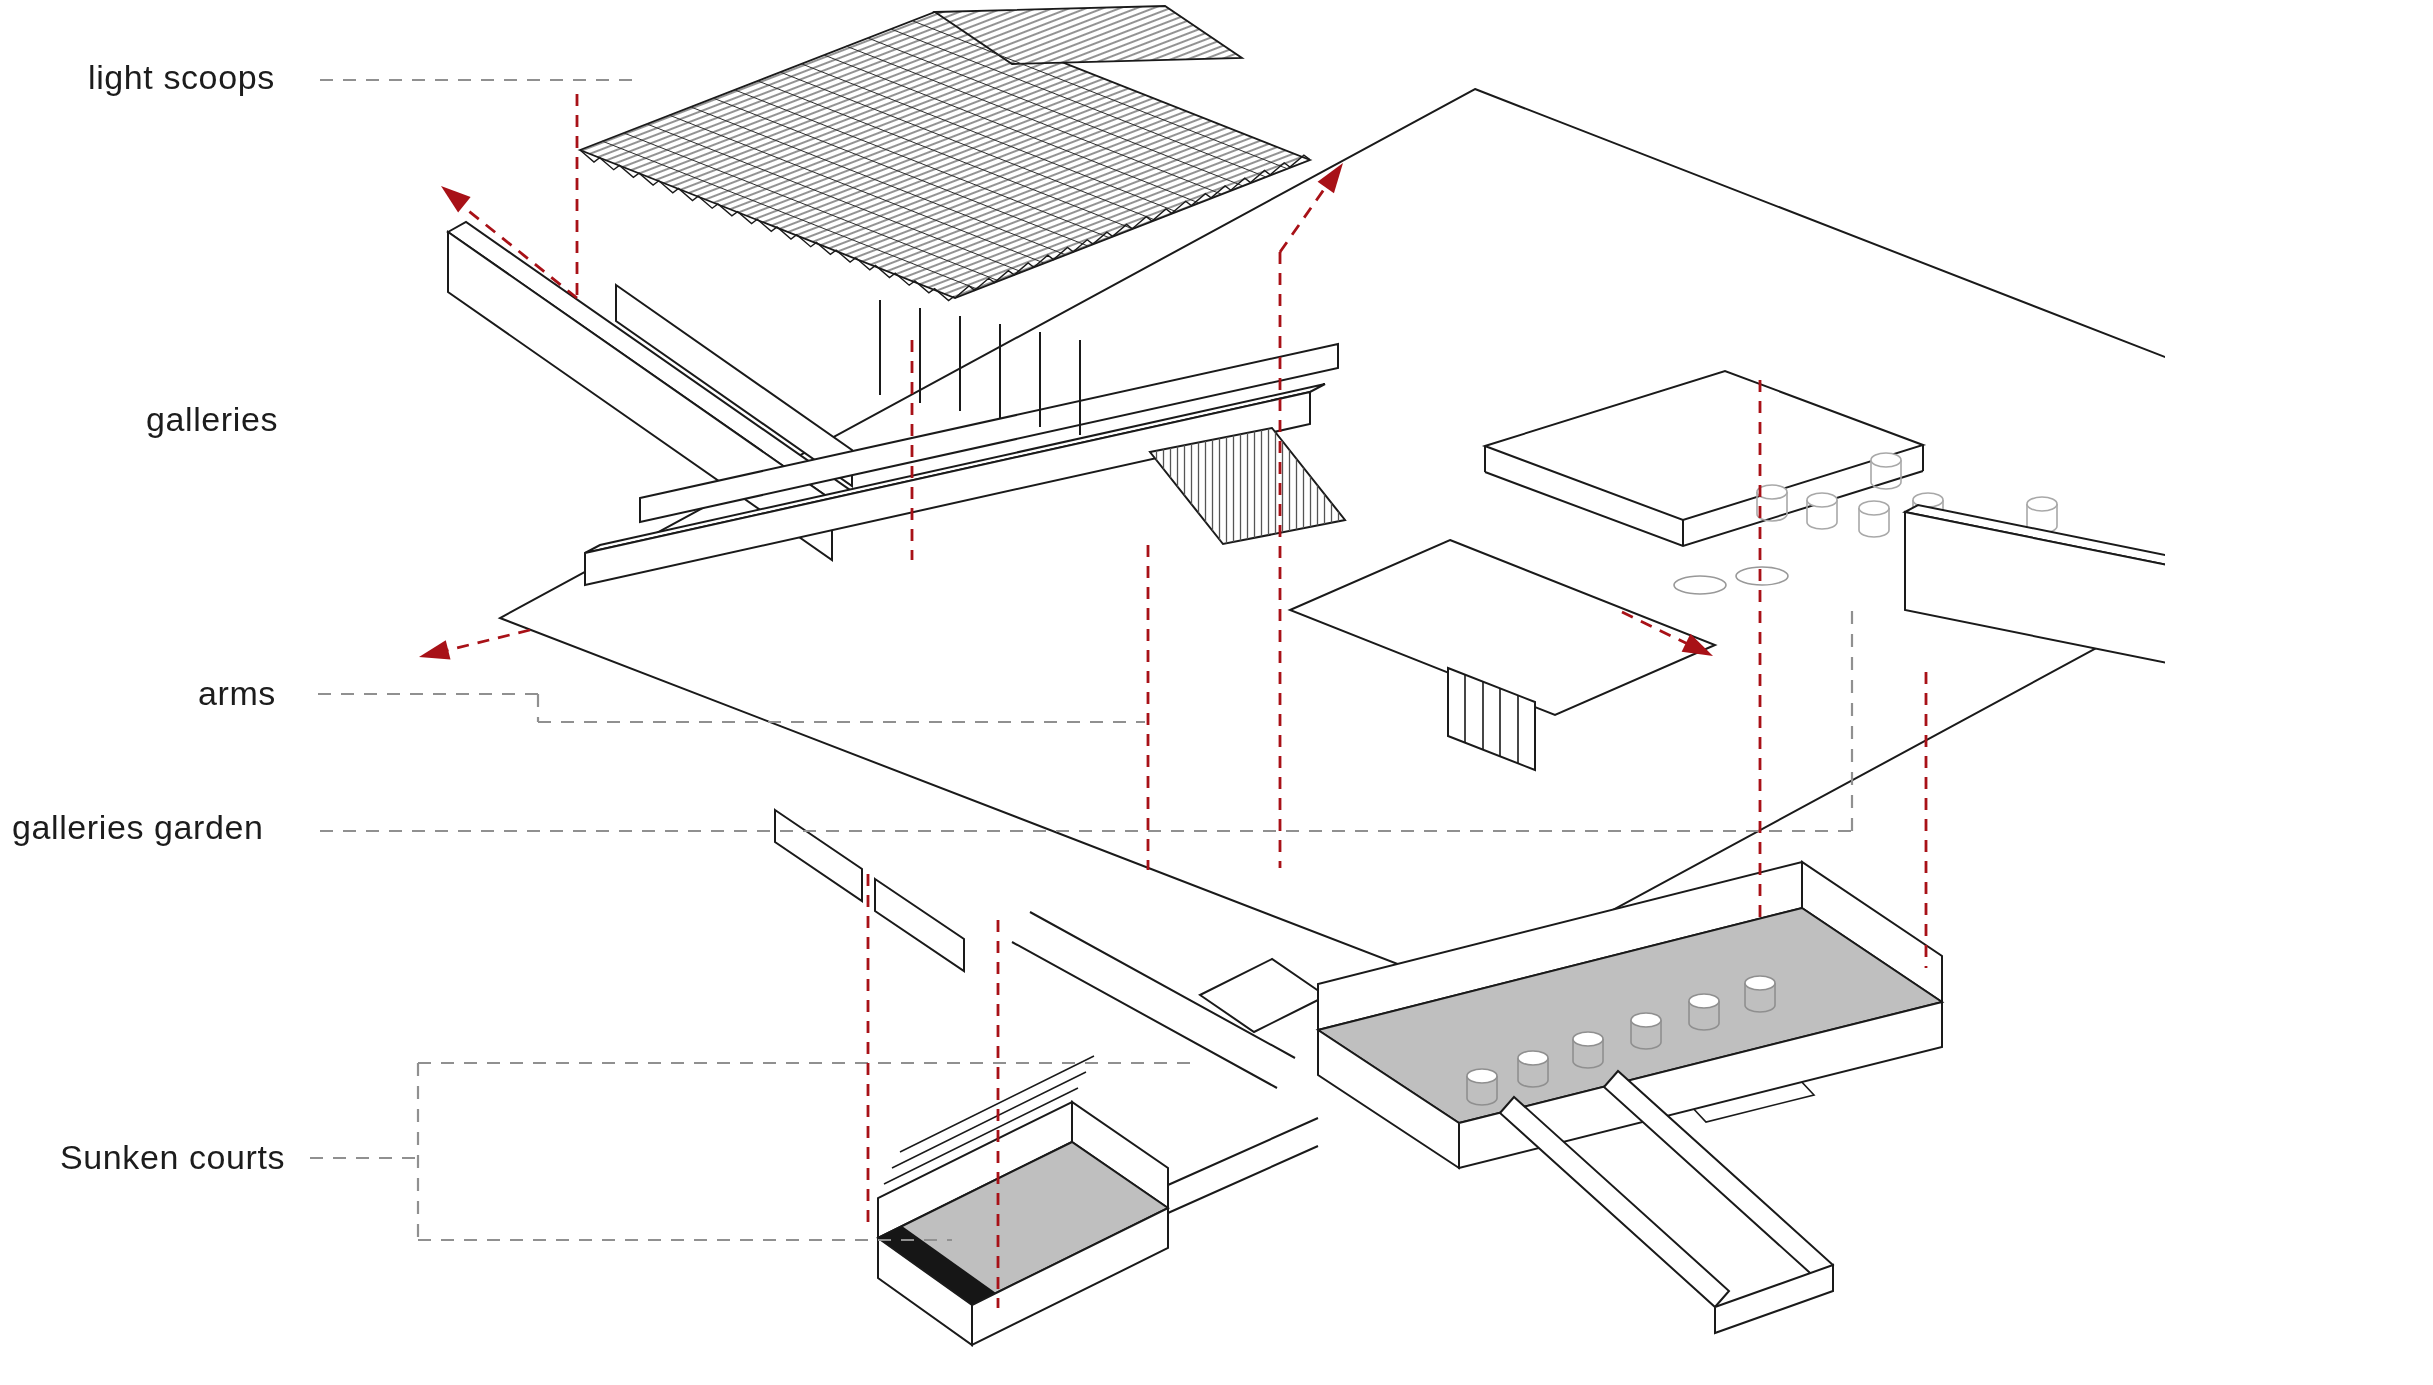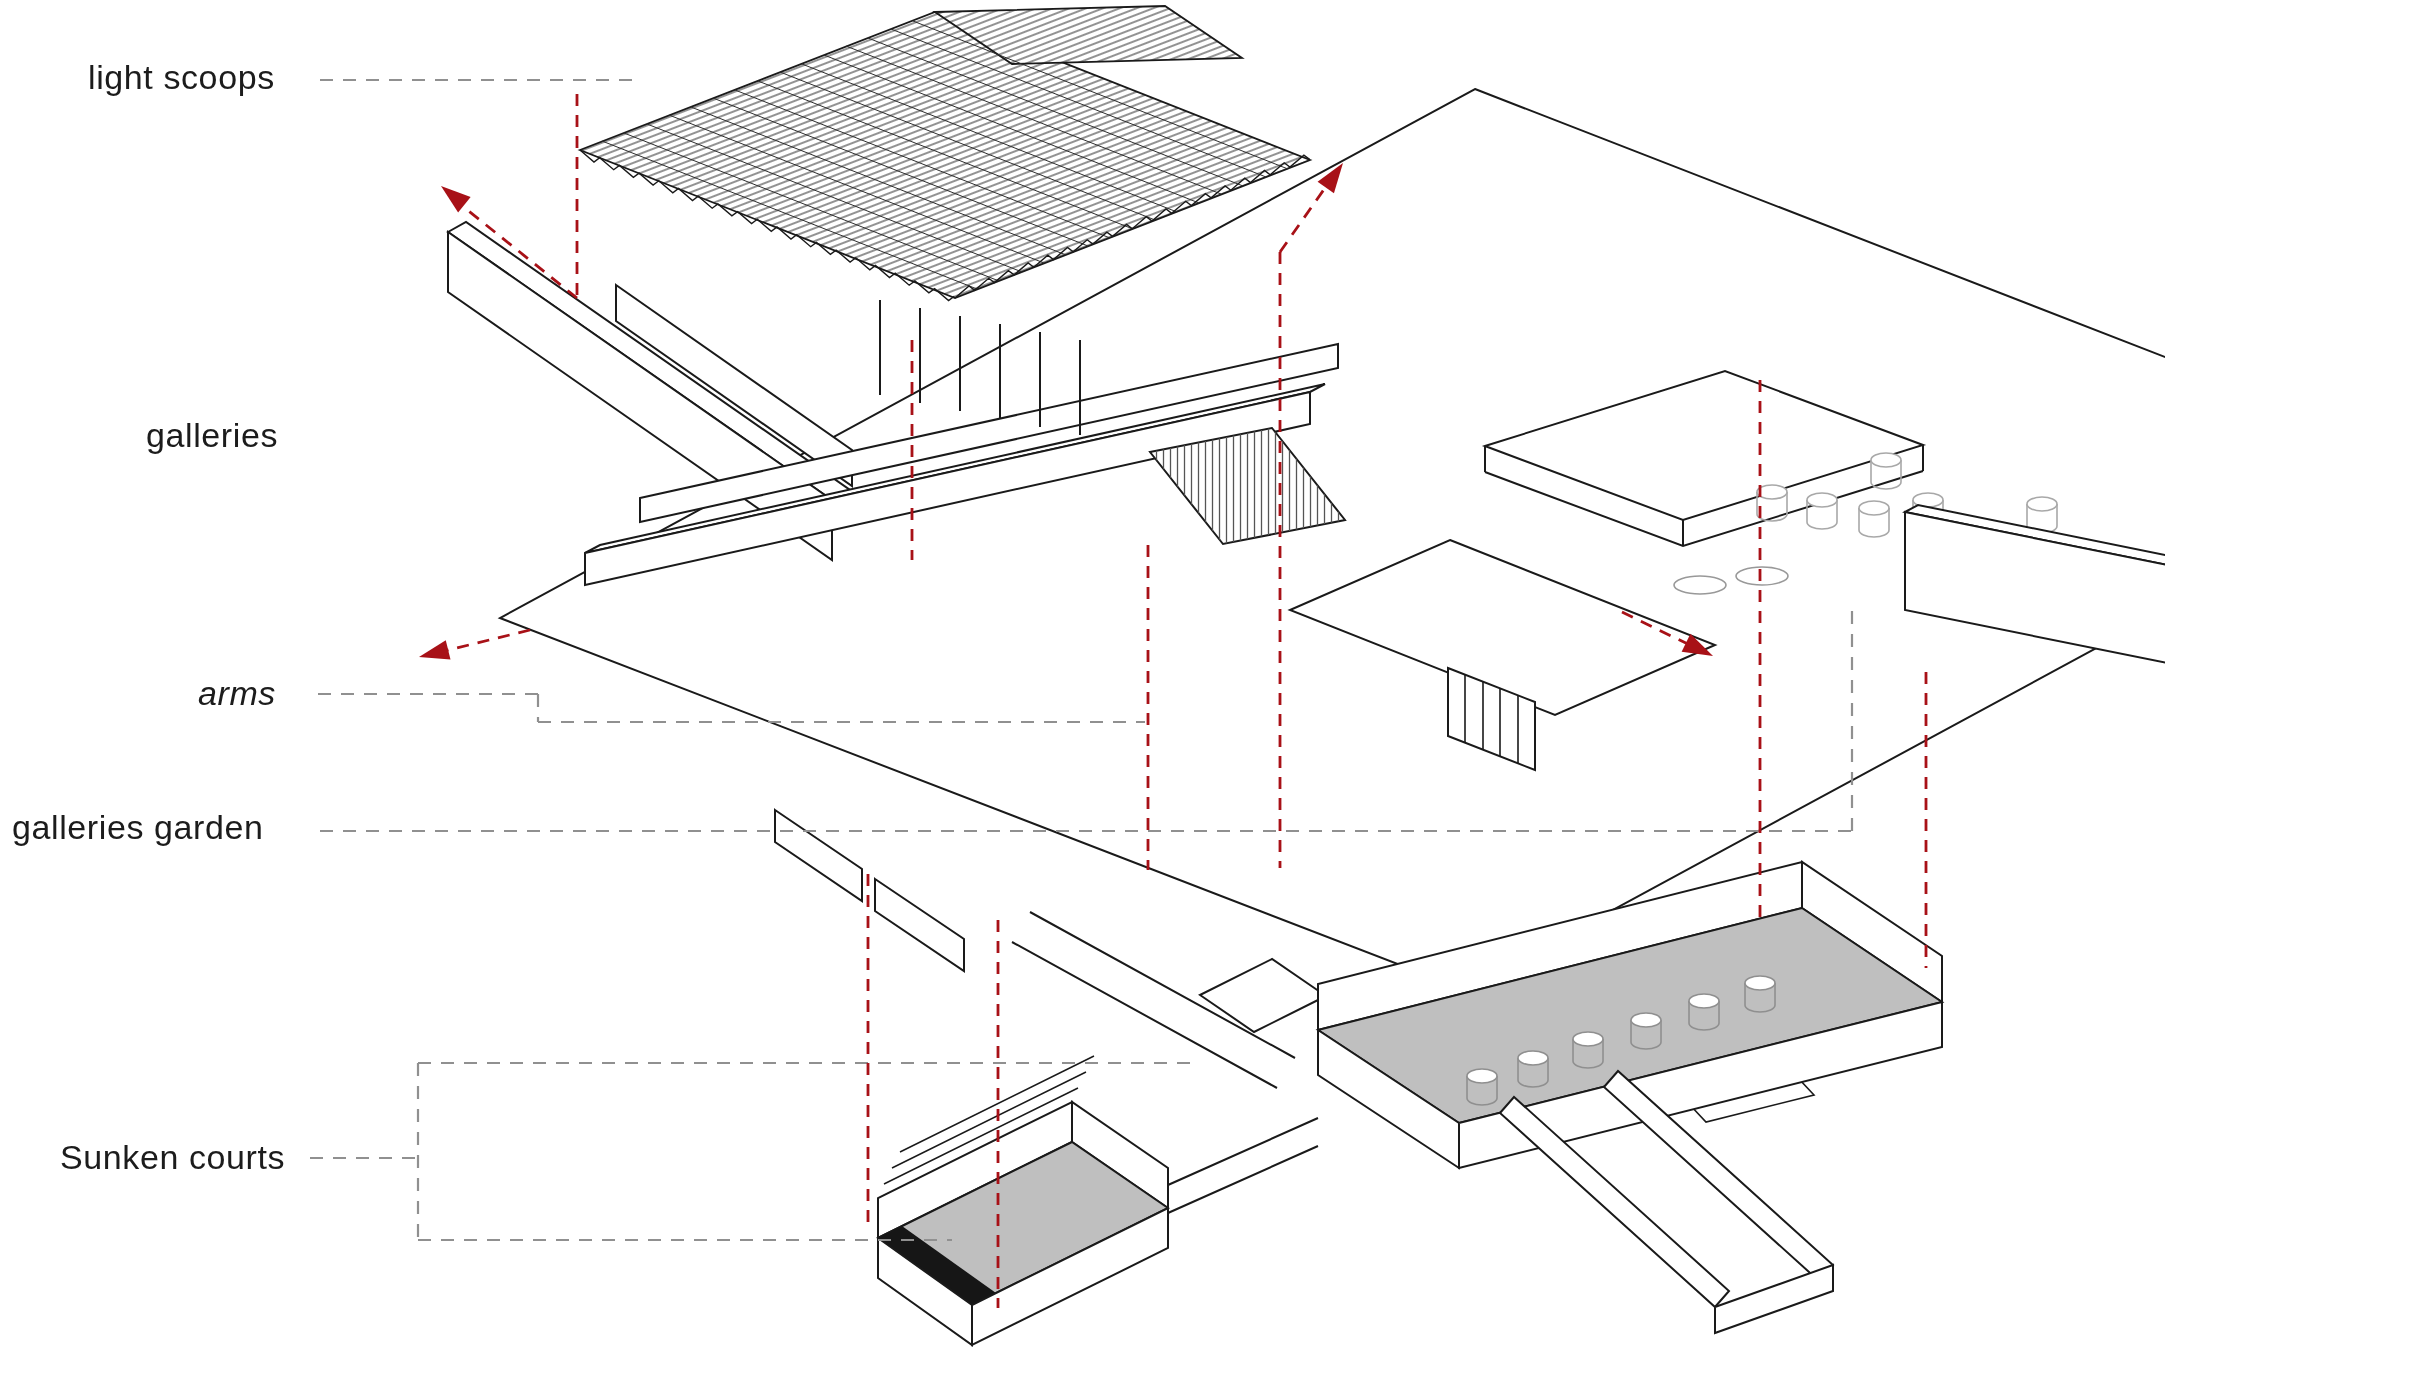--- a/index.html
+++ b/index.html
@@ -14,22 +14,22 @@
   .stage svg{position:absolute;left:0;top:0;}
   .lbl{
     position:absolute;
     font-size:34px;
     line-height:1;
     color:#1c1c1c;
     letter-spacing:0.6px;
     white-space:nowrap;
   }
   .lbl-light-scoops{left:88px;top:60px;}
-  .lbl-galleries{left:146px;top:402px;margin-top:16px;}
-  .lbl-arms{left:198px;top:676px;font-style:italic;}
+  .lbl-galleries{left:146px;top:402px;}
+  .lbl-arms{left:198px;top:676px;}
   .lbl-sculpture-garden{left:12px;top:810px;}
   .lbl-sunken-courts{left:60px;top:1140px;}
 </style>
 </head>
 <body>
 
 <div class="stage">
 
   <svg width="2433" height="1385" viewBox="0 0 2433 1385">
     <defs>

